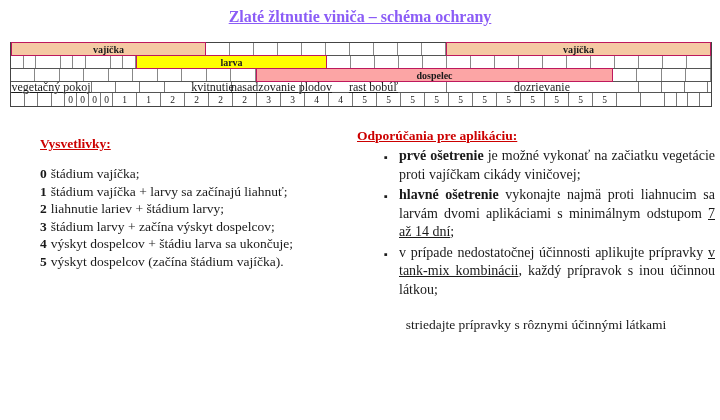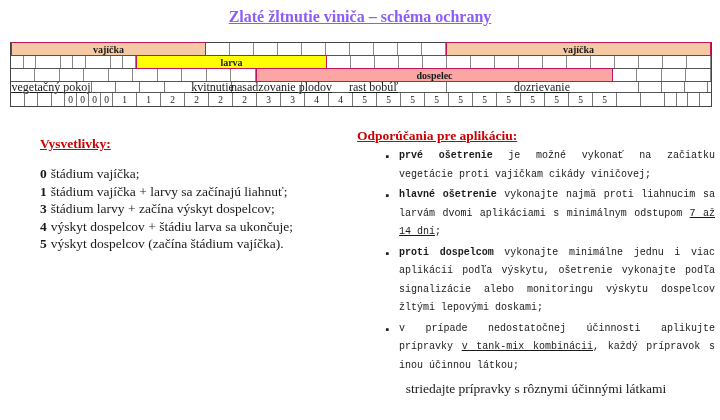--- a/index.html
+++ b/index.html
@@ -31,25 +31,25 @@
   
   .red-h{color:#cc0000;font-weight:bold;text-decoration:underline;font-size:13.5px;}
   .legend{position:absolute;left:40px;top:136px;width:312px;}
   .legend .red-h{margin-bottom:13px;}
   .legend-item{font-size:13.5px;line-height:17.5px;}
   .legend-item b{margin-right:4px;}
   .reco{position:absolute;left:357px;top:128px;width:358px;}
   .reco .red-h{margin-bottom:3px;}
   .reco-list{margin:0;padding:0;list-style:none;}
   .reco-list li{position:relative;padding-left:42px;text-align:justify;
-                font-size:10px;line-height:18.5px;margin-bottom:2px;font-family:Liberation Mono, monospace;}
+                font-size:14px;line-height:18.5px;margin-bottom:2px;}
   .reco-list li::before{content:"▪";position:absolute;left:27px;top:1px;font-size:11px;}
   .seg-b{font-weight:bold;}
   .seg-u{text-decoration:underline;}
-  .reco-footer{margin-top:4px;text-align:center;font-size:13.5px;line-height:19px;}
+  .reco-footer{margin-top:16px;text-align:center;font-size:13.5px;line-height:19px;}
 </style>
 </head>
 <body>
 
 <div class="page">
   <div class="title">Zlaté žltnutie viniča – schéma ochrany</div>
 
   <div class="cal">
     <div class="row bar-row" id="bar-row-0">
         <div class="grid-seg" style="left: 195px; width: 240px; background: repeating-linear-gradient(90deg, transparent 0px, transparent 23px, rgb(136, 136, 136) 23px, rgb(136, 136, 136) 24px);"></div>
@@ -121,31 +121,31 @@
         <div class="ncell" style="width: 11.5px;"></div>
         <div class="ncell" style="width: 11.5px;"></div>
       </div>
   </div>
 
   <div class="legend">
     <div class="red-h">Vysvetlivky:</div>
     <div id="legend-items">
         <div class="legend-item"><b>0</b>štádium vajíčka;</div>
         <div class="legend-item"><b>1</b>štádium vajíčka + larvy sa začínajú liahnuť;</div>
+        <div class="legend-item"><b>2</b>liahnutie lariev + štádium larvy;</div>
         <div class="legend-item"><b>3</b>štádium larvy + začína výskyt dospelcov;</div>
         <div class="legend-item"><b>4</b>výskyt dospelcov + štádiu larva sa ukončuje;</div>
         <div class="legend-item"><b>5</b>výskyt dospelcov (začína štádium vajíčka).</div>
       </div>
   </div>
 
   <div class="reco">
     <div class="red-h">Odporúčania pre aplikáciu:</div>
     <ul class="reco-list" id="reco-list">
         <li><span class="seg-b">prvé ošetrenie</span><span> je možné vykonať na začiatku vegetácie proti vajíčkam cikády viničovej;</span></li>
         <li><span class="seg-b">hlavné ošetrenie</span><span> vykonajte najmä proti liahnucim sa larvám dvomi aplikáciami s minimálnym odstupom </span><span class="seg-u">7 až 14 dní</span><span>;</span></li>
-        <li><span class="seg-b">proti dospelcom</span><span> vykonajte minimálne jednu i viac aplikácií podľa výskytu, ošetrenie vykonajte podľa signalizácie alebo monitoringu výskytu dospelcov žltými lepovými doskami;</span></li>
         <li><span>v prípade nedostatočnej účinnosti aplikujte prípravky </span><span class="seg-u">v tank-mix kombinácii</span><span>, každý prípravok s inou účinnou látkou;</span></li>
       </ul>
     <div class="reco-footer" id="reco-footer">
         <div>striedajte prípravky s rôznymi účinnými látkami</div>
       </div>
   </div>
 </div>
 
 </body></html>

